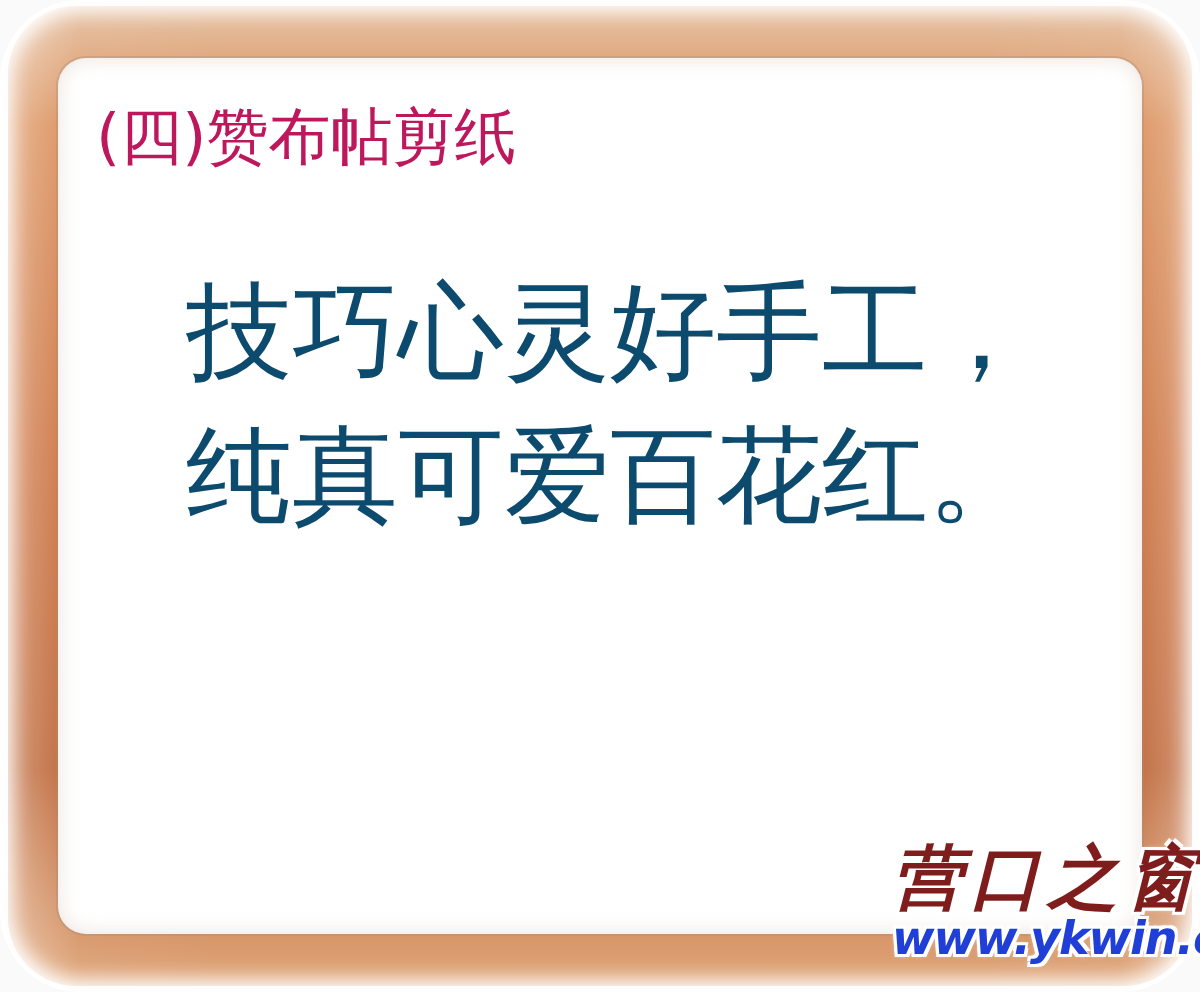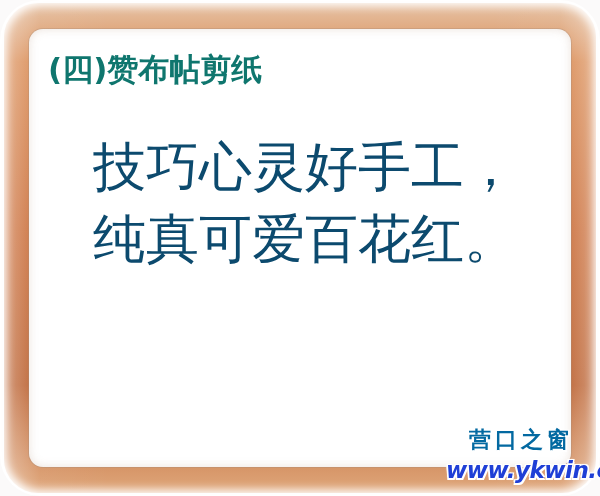--- a/index.html
+++ b/index.html
@@ -91,24 +91,24 @@
     width: 542px;
     height: 438px;
     overflow: hidden;
   }
   #title {
     position: absolute;
     left: 19px;
     top: 21px;
     font-size: 31px;
     line-height: 38px;
-    color: #0f766e;
+    color: #be185d;
     white-space: nowrap;
     letter-spacing: 0px;
-    font-weight: 700;
+    font-weight: 400;
   }
   #poem {
     position: absolute;
     left: 64px;
     top: 102px;
     width: 470px;
   }
   .poem-line {
     font-size: 53px;
     line-height: 72px;
@@ -121,24 +121,25 @@
   
   #watermark {
     position: absolute;
     left: 446px;
     top: 424px;
     width: 150px;
     height: 68px;
     text-align: center;
   }
   #wm-cn {
-    font-size: 22px;
+    font-size: 35px;
     line-height: 32px;
     font-weight: bold;
-    color: #0369a1;
+    font-style: italic;
+    color: #7f1d1d;
     letter-spacing: 4px;
     text-shadow:
       -1.5px -1.5px 0 #ffffff,
        1.5px -1.5px 0 #ffffff,
       -1.5px  1.5px 0 #ffffff,
        1.5px  1.5px 0 #ffffff,
        0 0 3px #ffffff;
     white-space: nowrap;
   }
   #wm-url {

